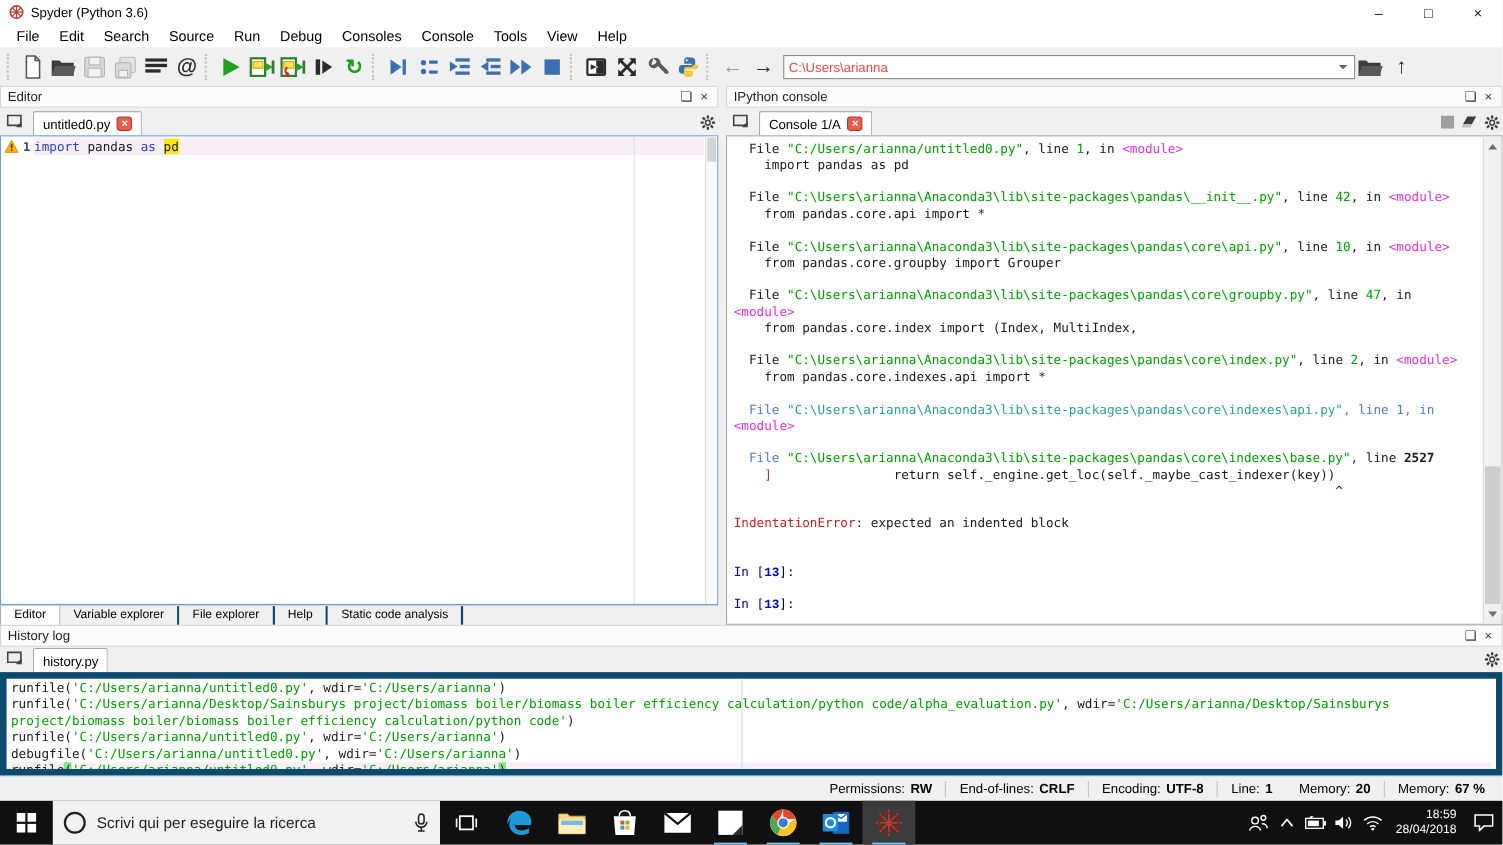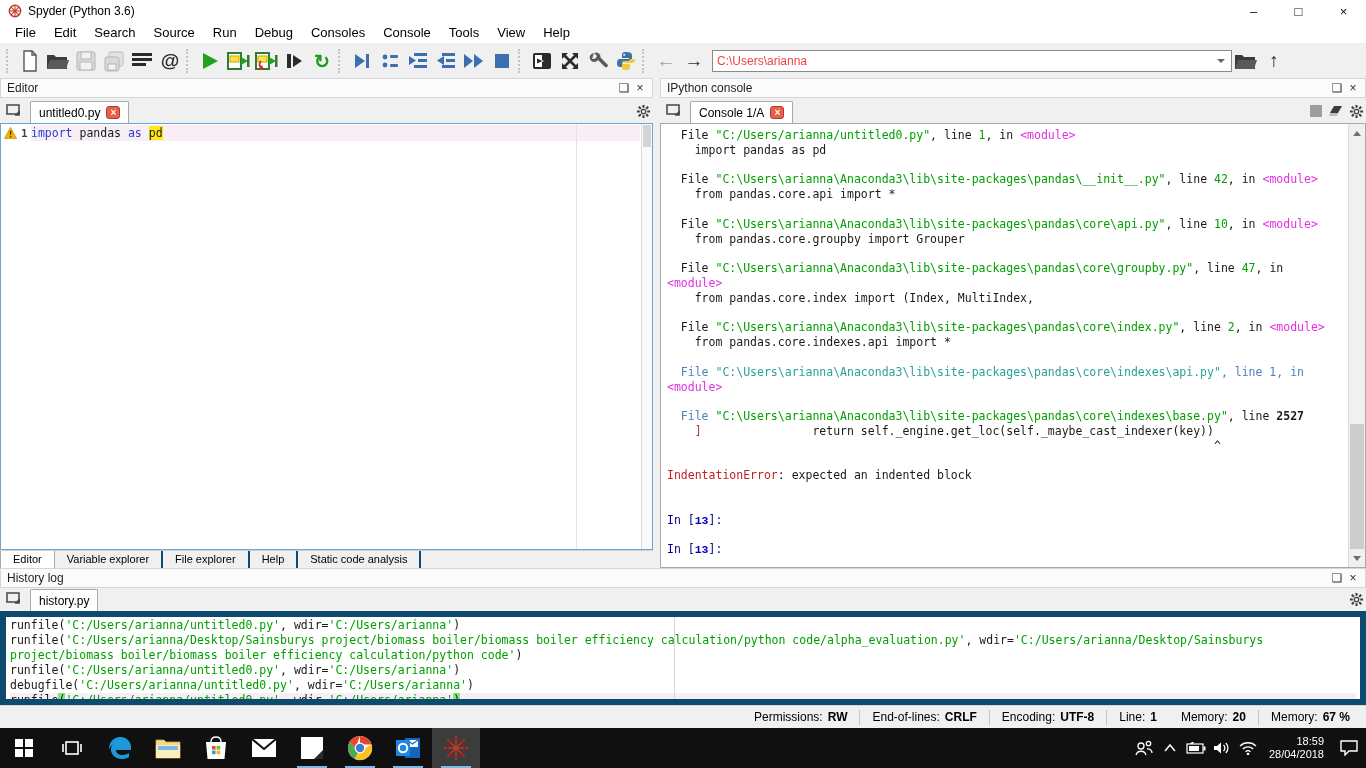--- a/index.html
+++ b/index.html
@@ -556,20 +556,29 @@
     <div class="tb-start">
       <svg width="18" height="18" viewBox="0 0 18 18">
           <g fill="#ffffff">
             <rect x="0" y="0" width="8" height="8"></rect>
             <rect x="10" y="0" width="8" height="8"></rect>
             <rect x="0" y="10" width="8" height="8"></rect>
             <rect x="10" y="10" width="8" height="8"></rect>
           </g>
         </svg>
     </div>
+    <div class="search-box">
+      <div class="ring"></div>
+      <span class="stext">Scrivi qui per eseguire la ricerca</span>
+      <svg width="14" height="18" viewBox="0 0 14 18">
+          <rect x="4.5" y="1" width="5" height="9" rx="2.5" fill="none" stroke="#1f1f1f" stroke-width="1.4"></rect>
+          <path d="M2 8 a5 5 0 0 0 10 0" fill="none" stroke="#1f1f1f" stroke-width="1.4"></path>
+          <path d="M7 13 L7 16 M4 16.5 L10 16.5" stroke="#1f1f1f" stroke-width="1.4"></path>
+        </svg>
+    </div>
     <div class="task-tile">
       <svg width="20" height="18" viewBox="0 0 20 18">
           <rect x="4" y="3" width="12" height="12" fill="none" stroke="#fff" stroke-width="1.6"></rect>
           <path d="M1 5 L1 13 M19 5 L19 13" stroke="#fff" stroke-width="1.6"></path>
         </svg>
     </div>
     <div class="task-tile">
       <svg width="26" height="26" viewBox="0 0 26 26">
           <path d="M2 14 C2 6 8 2 13 2 C20 2 24 7 24 12 L24 15 L9 15 C9 18 12 20 15 20 C18 20 20 19 22 18 L22 22 C20 23.5 17 24 15 24 C8 24 4 19 4 15 C4 11 6 8 9 7 C6 8.5 4 11 2 14 Z" fill="#1e98d8"></path>
         </svg>

